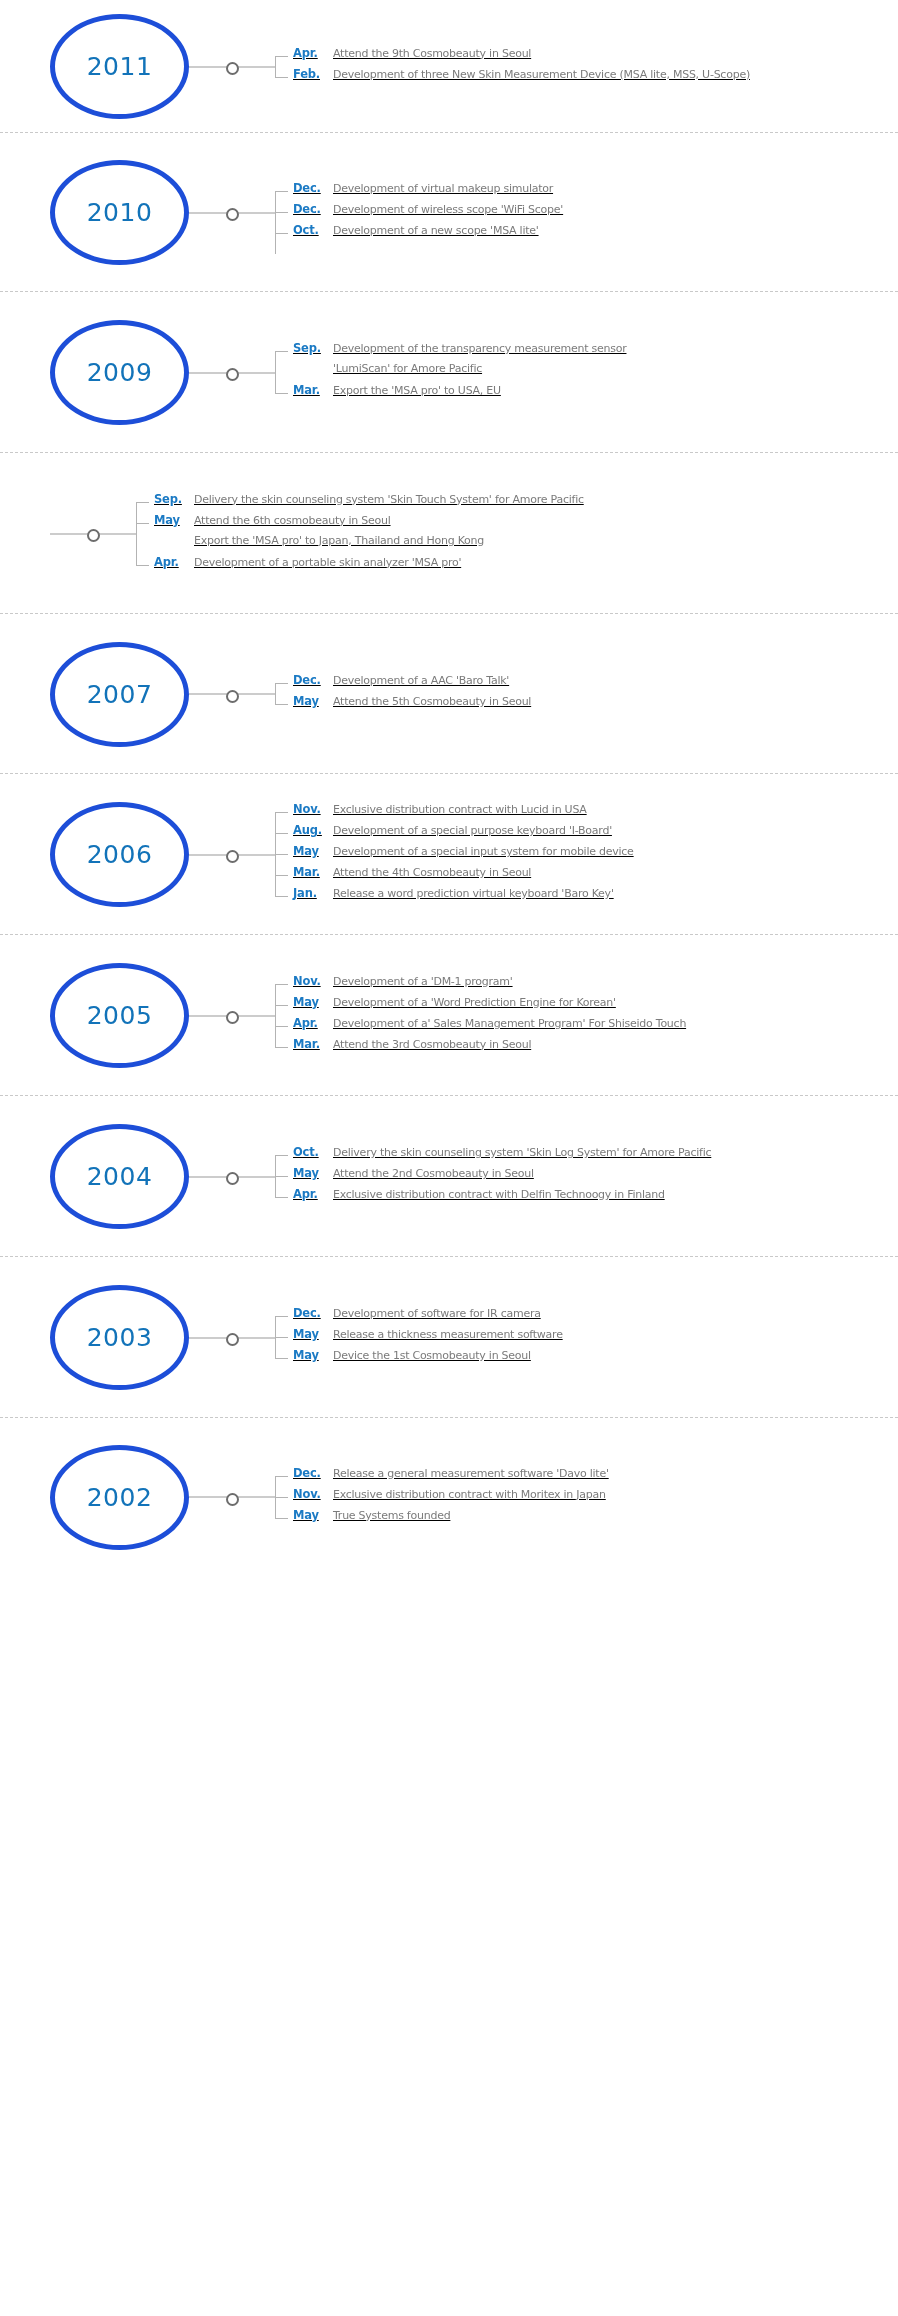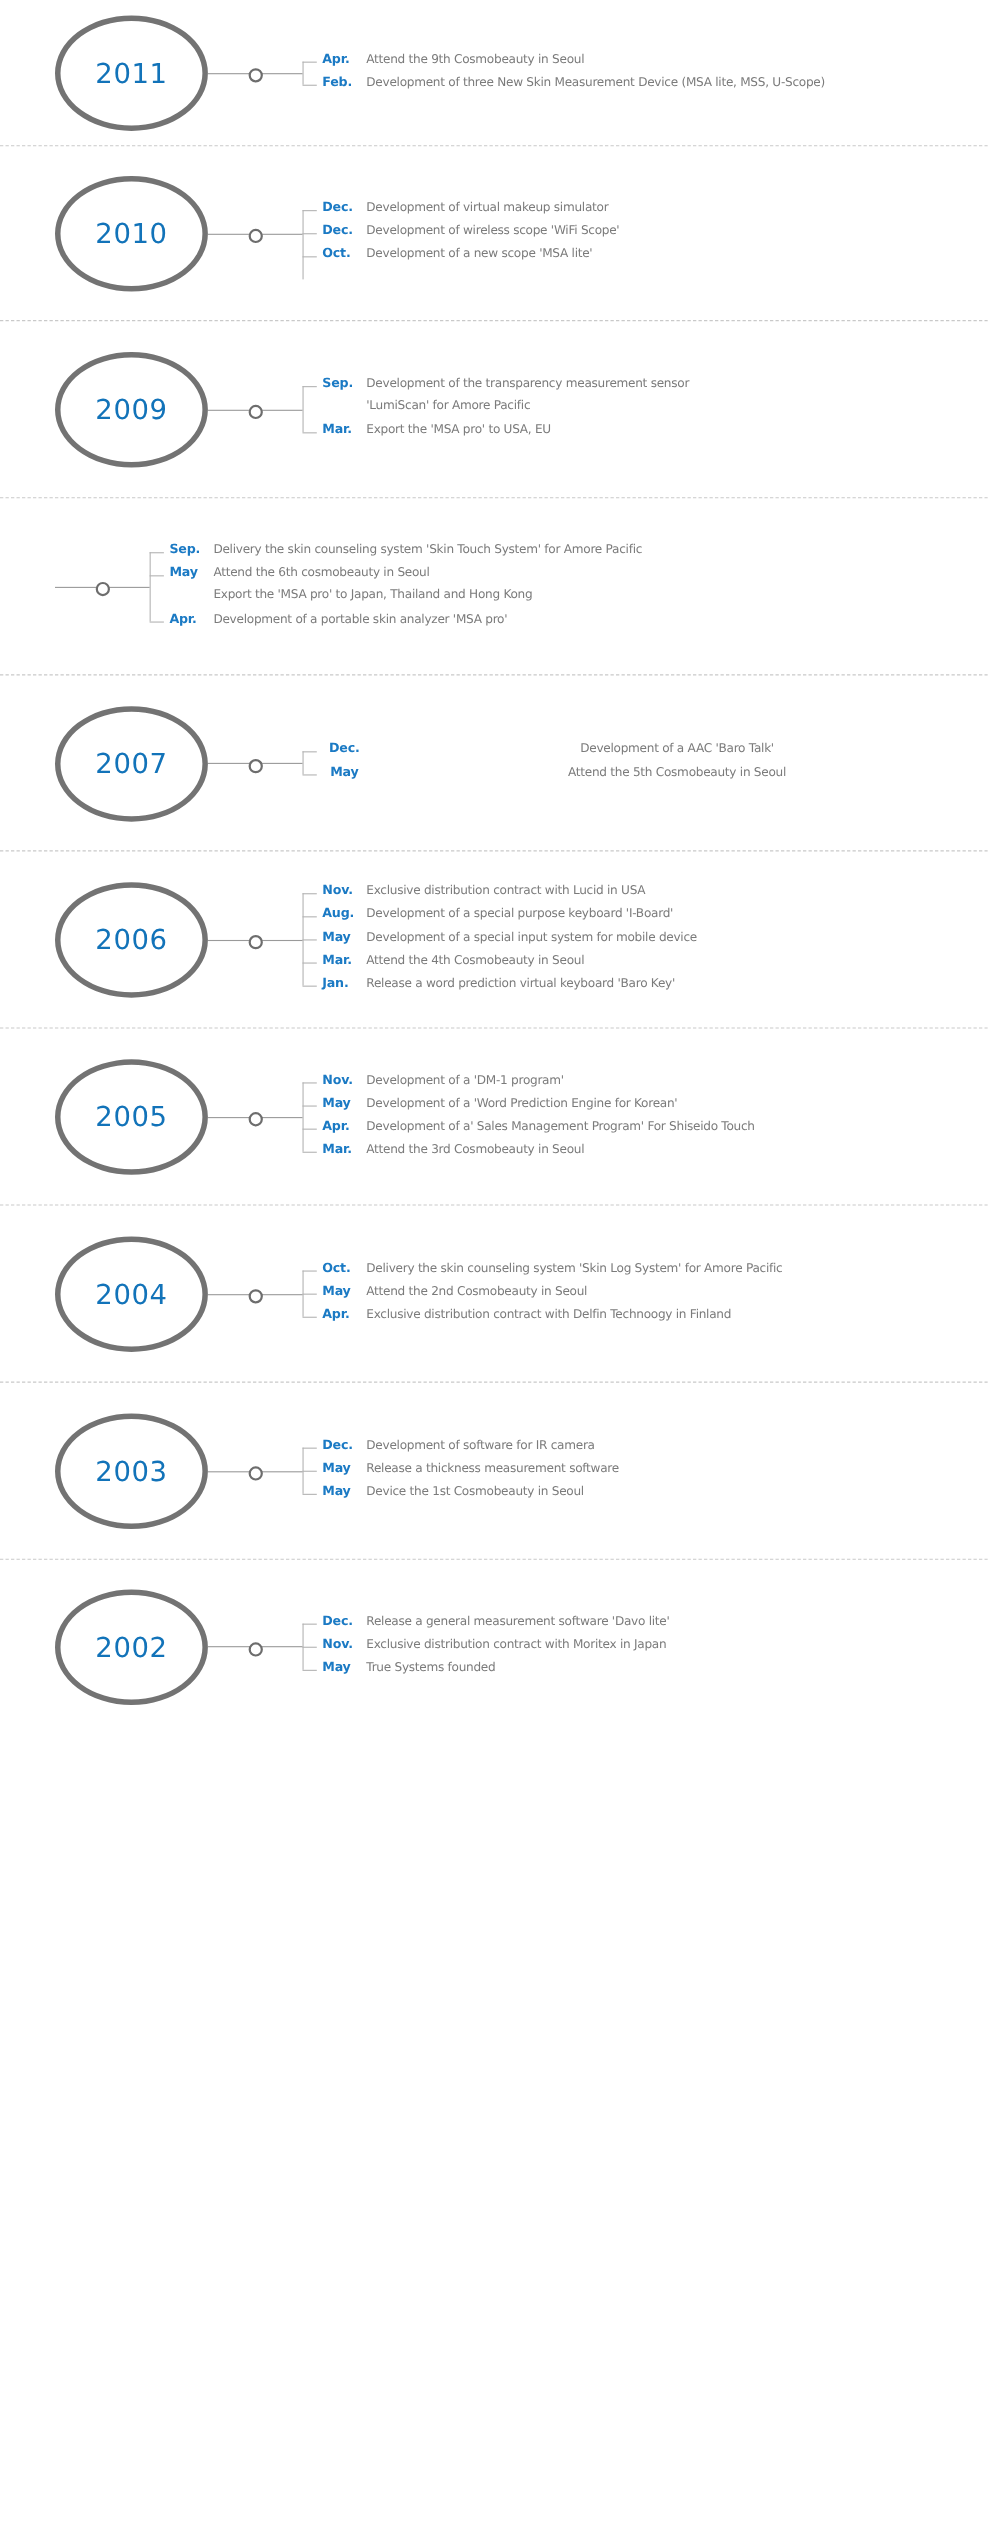--- a/index.html
+++ b/index.html
@@ -38,21 +38,21 @@
     height: 0;
     border-bottom: 1px dashed #c9c9c9;
   }
   .year-block.last::after { display: none; }
 
   
   .year-circle {
     flex: 0 0 auto;
     width: 139px;
     height: 105px;
-    border: 5px solid #737373;
+    border: 5px solid #1d4ed8;
     border-radius: 50%;
     background: #ffffff;
     display: flex;
     align-items: center;
     justify-content: center;
     box-sizing: border-box;
     position: relative;
     z-index: 3;
   }
   .year-label {
@@ -107,20 +107,21 @@
     left: 0;
     width: 0;
     border-left: 1px solid #b3b3b3;
   }
 
   .entry {
     display: flex;
     align-items: baseline;
     position: relative;
     height: 21px;
+    text-decoration: underline;
   }
   
   .entry.ticked::before {
     content: "";
     position: absolute;
     left: -18px;
     top: 10px;
     width: 13px;
     height: 0;
     border-top: 1px solid #b3b3b3;
@@ -235,21 +236,21 @@
         <div class="entry">
           <span class="month blank"></span>
           <span class="desc">Export the 'MSA pro' to Japan, Thailand and Hong Kong</span>
         </div>
         <div class="entry ticked">
           <span class="month">Apr.</span>
           <span class="desc">Development of a portable skin analyzer 'MSA pro'</span>
         </div>
       </div>
     </div>
-    <div class="year-block" style="height: 160px; text-align: center;">
+    <div class="year-block" style="height: 160px;">
       <div class="year-circle">
         <span class="year-label">2007</span>
       </div>
       <div class="connector">
         <div class="conn-line"></div>
         <div class="conn-node"></div>
       </div>
       <div class="entries">
         <div class="spine" style="top: 10px; height: 21px;"></div>
         <div class="entry ticked">

